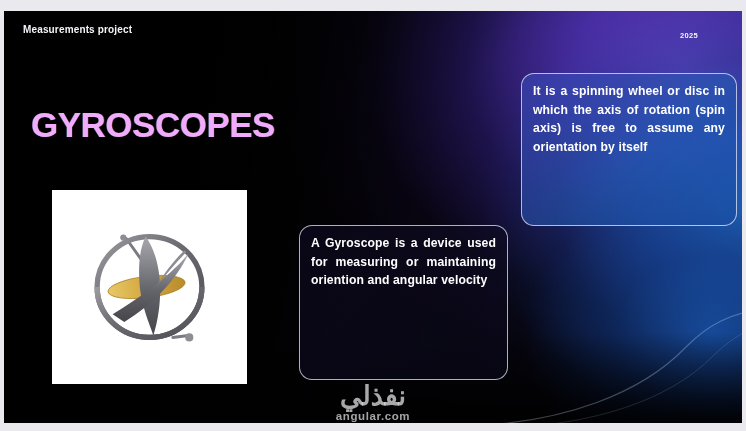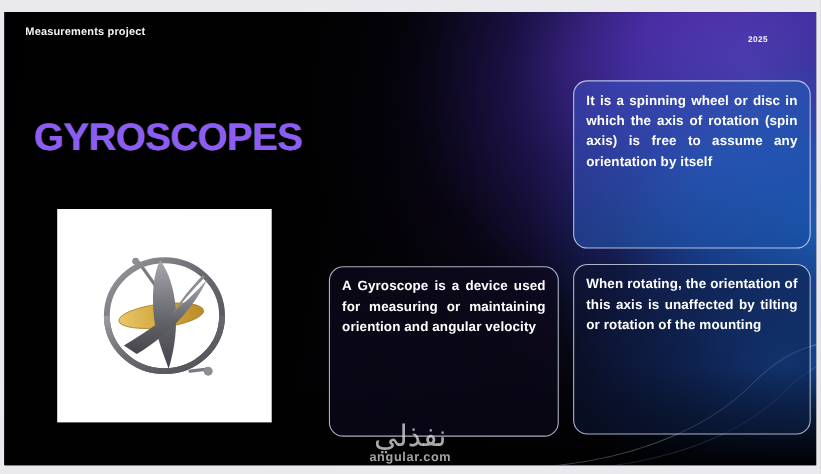--- a/index.html
+++ b/index.html
@@ -114,21 +114,21 @@
     letter-spacing: 0.3px;
   }
 
   
   #slide-title {
     position: absolute;
     left: 27px;
     top: 73px;
     font-size: 35px;
     font-weight: 600;
-    color: #8b5cf6;
+    color: #f0abfc;
     letter-spacing: -0.5px;
     line-height: 1;
     text-shadow: 0.6px 0 0 rgba(255,120,120,0.35), -0.6px 0 0 rgba(120,200,255,0.35);
   }
 
   
   #gyro-image-box {
     position: absolute;
     left: 48px;
     top: 179px;
@@ -168,21 +168,21 @@
     top: 62px;
     width: 216px;
     height: 153px;
     background: linear-gradient(135deg,
                   rgba(60, 72, 185, 0.62) 0%,
                   rgba(36, 92, 180, 0.55) 55%,
                   rgba(24, 74, 160, 0.52) 100%);
   }
   #card-device {
     left: 295px;
-    top: 231px;
+    top: 214px;
     width: 209px;
     height: 155px;
     background: linear-gradient(135deg,
                   rgba(16, 12, 36, 0.62) 0%,
                   rgba(12, 10, 30, 0.55) 100%);
   }
   #card-rotating {
     left: 517px;
     top: 229px;
     width: 216px;
@@ -196,21 +196,21 @@
   #watermark {
     position: absolute;
     left: 0;
     right: 0;
     bottom: 1px;
     text-align: center;
     pointer-events: none;
   }
   #watermark-ar {
     font-size: 27px;
-    font-weight: normal;
+    font-weight: bold;
     color: rgba(210, 210, 212, 0.80);
     line-height: 0.95;
     letter-spacing: 2px;
     direction: rtl;
   }
   #watermark-en {
     font-size: 11.5px;
     font-weight: bold;
     color: rgba(205, 205, 208, 0.80);
     letter-spacing: 0.6px;
@@ -279,21 +279,20 @@
         <path d="M138 64 C 128 74, 118 86, 108 98 C 116 84, 126 72, 136 62 Z" fill="#8c8c92"></path>
 
         <path d="M46 100 a54 52 0 0 0 108 0" fill="none" stroke="url(#metalGrad)" stroke-width="5.5"></path>
       </svg>
     </div>
 
     <div class="info-card justify-all" id="card-definition">It is a spinning wheel or disc in which the axis of rotation (spin axis) is free to assume any orientation by itself</div>
 
     <div class="info-card justify-all" id="card-device">A Gyroscope is a device used for measuring or maintaining oriention and angular velocity</div>
 
-    <div class="info-card justify-all" id="card-rotating">When rotating, the orientation of this axis is unaffected by tilting or rotation of the mounting</div>
 
     <div id="watermark">
       <div id="watermark-ar">نفذلي</div>
       <div id="watermark-en">angular.com</div>
     </div>
 
   </div>
 </div>
 
 </body></html>

